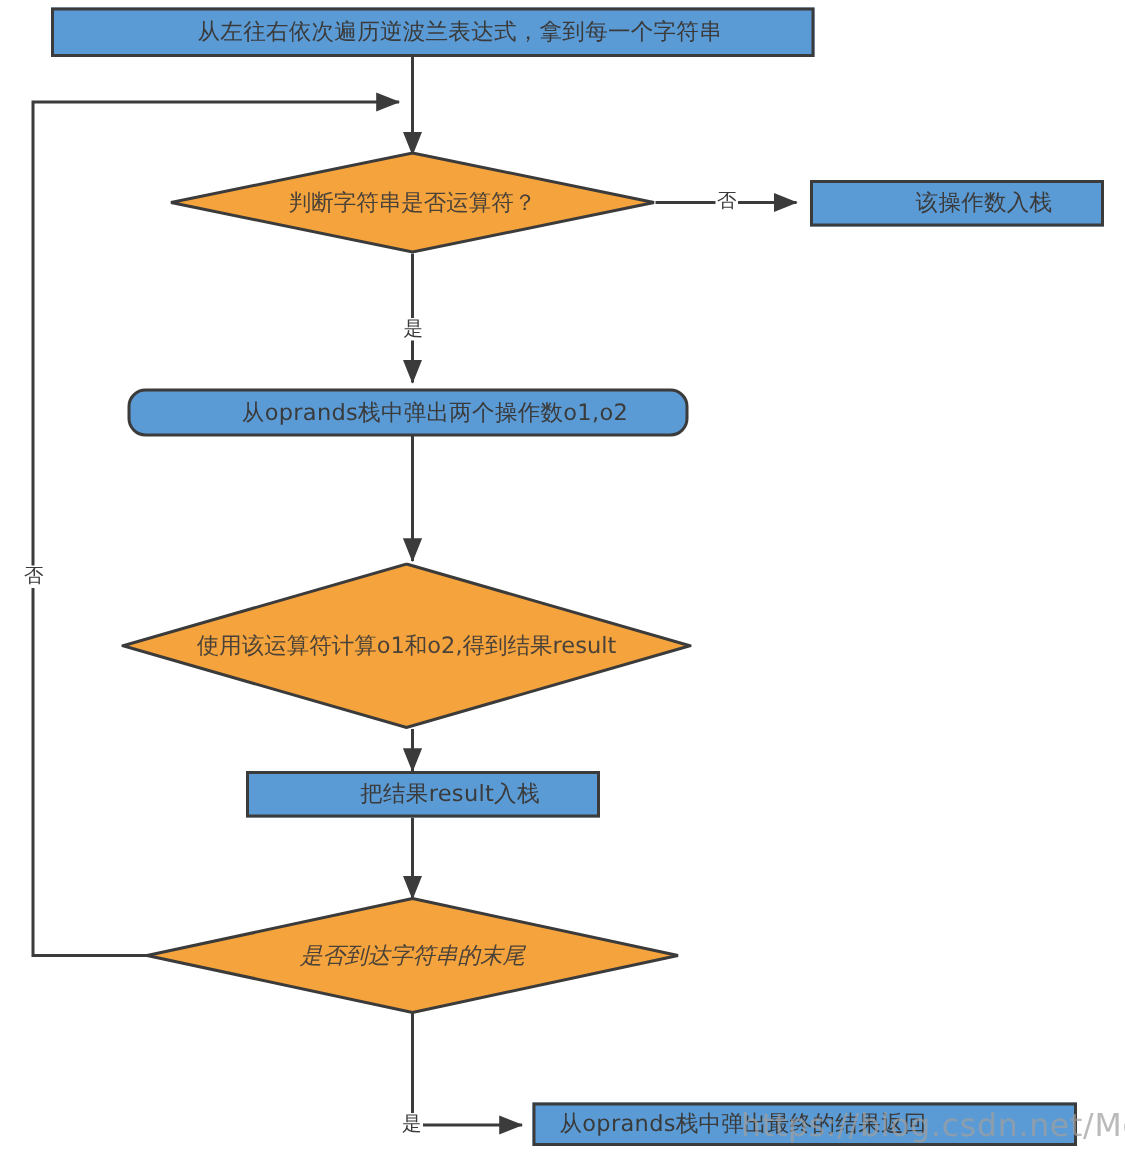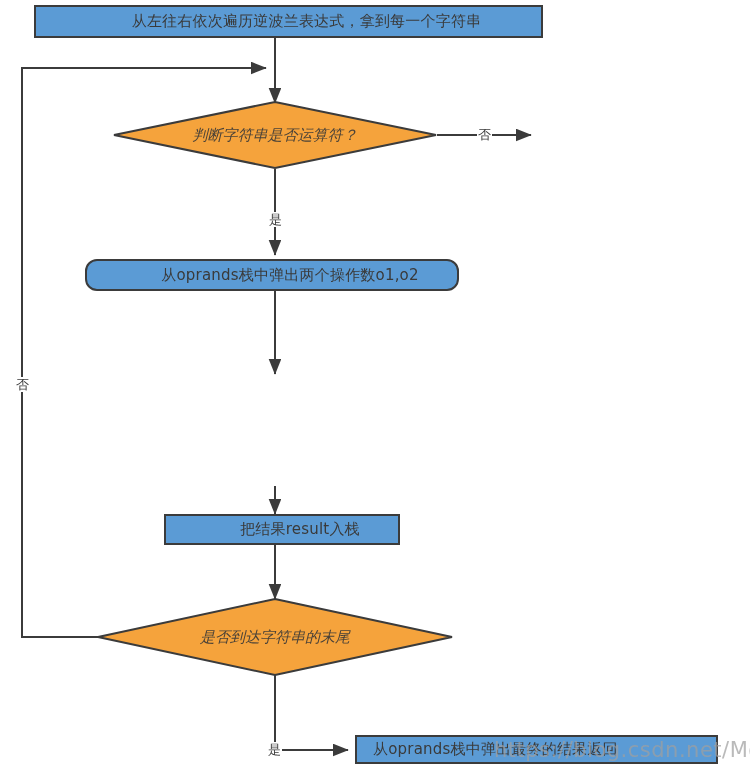--- a/index.html
+++ b/index.html
@@ -103,32 +103,41 @@
 
     <path d="M98,637 L22,637 L22,68 L266,68" stroke="#3b3b3b" stroke-width="2" fill="none" marker-end="url(#arrow)"></path>
 
     <path d="M275,675 L275,750 L348,750" stroke="#3b3b3b" stroke-width="2" fill="none" marker-end="url(#arrow)"></path>
   </svg>
 
   <div class="node proc" style="left:34px; top:5px; width:509px; height:33px;">
     <span class="proc-inner">从左往右依次遍历逆波兰表达式，拿到每一个字符串</span>
   </div>
 
-  <div class="diamond-wrap" style="left:113px; top:101px; width:324px; height:68px;font-style:italic;">
+  <div class="diamond-wrap" style="left:113px; top:101px; width:324px; height:68px;">
     <svg width="324" height="68" viewBox="0 0 324 68">
       <polygon points="162,1 323,34 162,67 1,34" fill="#F5A33C" stroke="#3b3b3b" stroke-width="2"></polygon>
     </svg>
     <span class="diamond-label">判断字符串是否运算符？</span>
   </div>
 
+  <div class="node proc" style="left:540px; top:120px; width:196px; height:31px;">
+    <span class="proc-inner">该操作数入栈</span>
+  </div>
 
   <div class="node proc" style="left:85px; top:259px; width:374px; height:32px;border-radius:12px;">
     <span class="proc-inner">从oprands栈中弹出两个操作数o1,o2</span>
   </div>
 
+  <div class="diamond-wrap" style="left:81px; top:375px; width:380px; height:111px;">
+    <svg width="380" height="111" viewBox="0 0 380 111">
+      <polygon points="190,1 379,55.5 190,110 1,55.5" fill="#F5A33C" stroke="#3b3b3b" stroke-width="2"></polygon>
+    </svg>
+    <span class="diamond-label" style="justify-content:center;">使用该运算符计算o1和o2,得到结果result</span>
+  </div>
 
   <div class="node proc" style="left:164px; top:514px; width:236px; height:31px;justify-content:center;">
     <span class="proc-inner">把结果result入栈</span>
   </div>
 
   <div class="diamond-wrap" style="left:97px; top:598px; width:356px; height:78px;font-style:italic;">
     <svg width="356" height="78" viewBox="0 0 356 78">
       <polygon points="178,1 355,39 178,77 1,39" fill="#F5A33C" stroke="#3b3b3b" stroke-width="2"></polygon>
     </svg>
     <span class="diamond-label">是否到达字符串的末尾</span>

